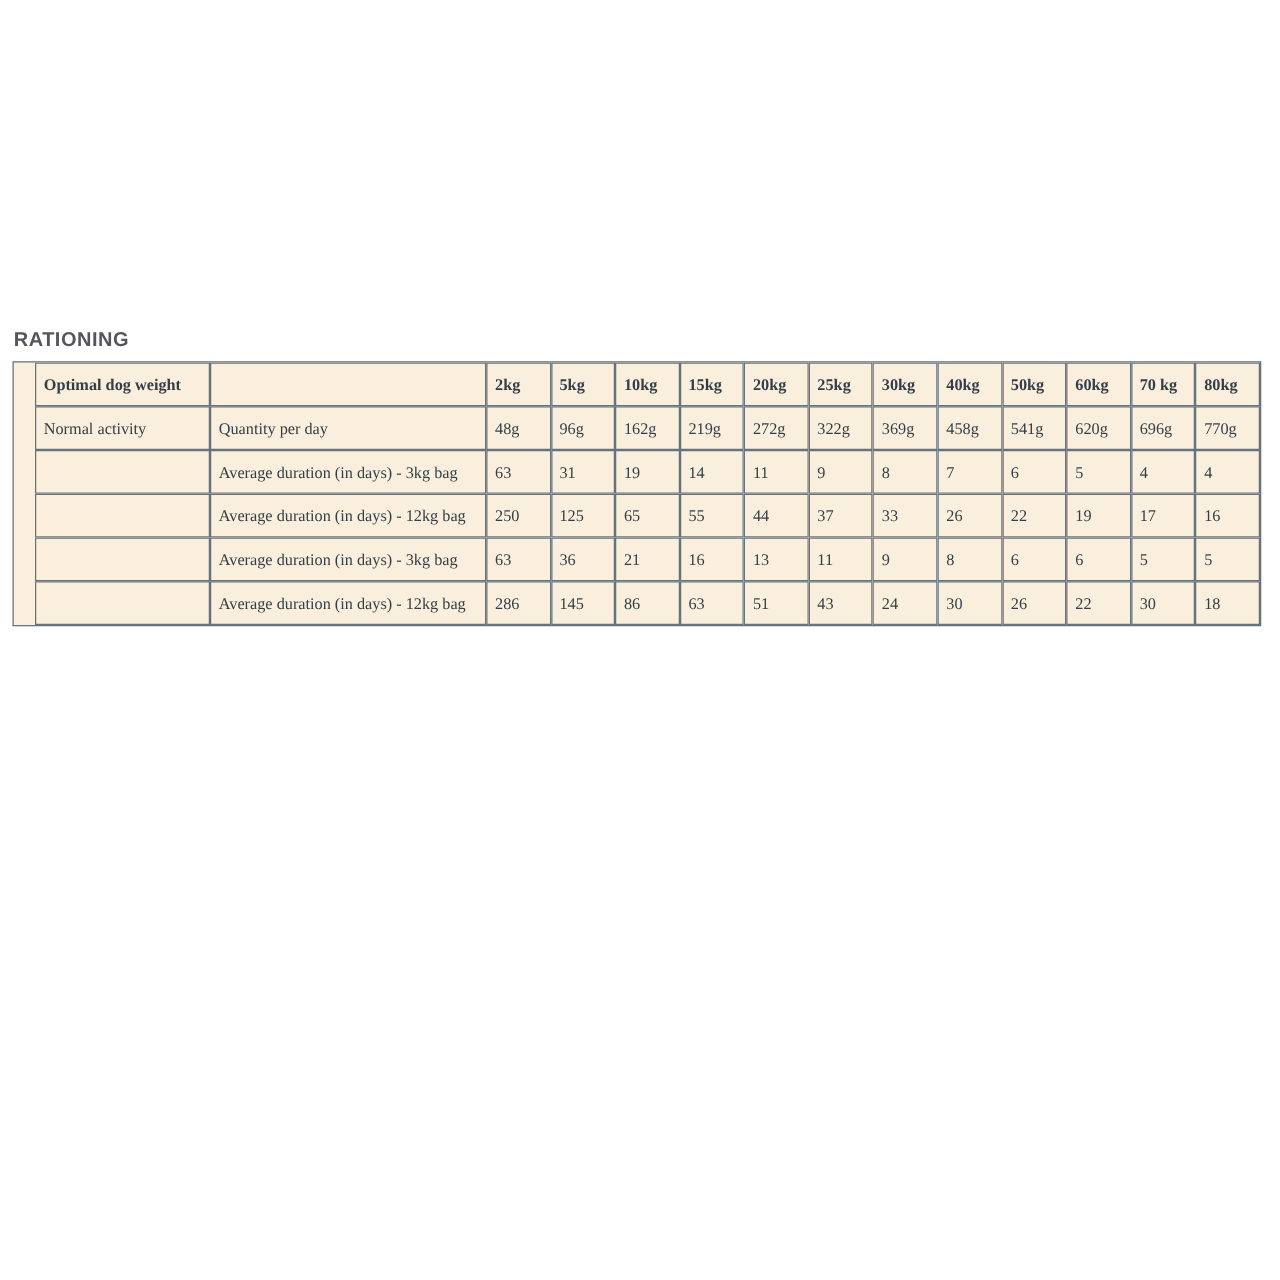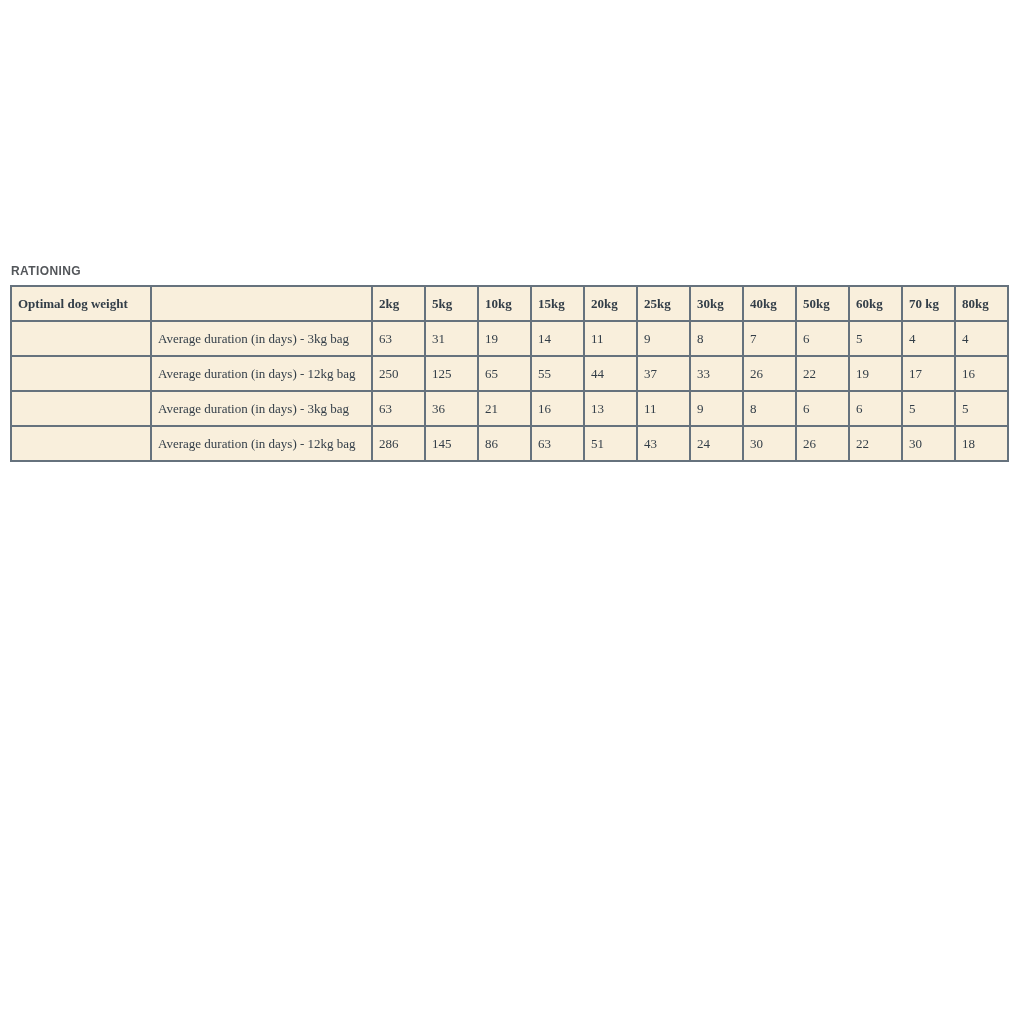--- a/index.html
+++ b/index.html
@@ -26,35 +26,36 @@
   }
   .rationing-block {
     position: absolute;
     left: 10px;
     top: 264px;
     width: 999px;
   }
   .heading {
     font-family: "Liberation Sans", sans-serif;
     font-weight: bold;
-    font-size: 12px;
+    font-size: 16px;
     letter-spacing: 0.4px;
     color: var(--heading-text);
     margin: 0 0 7px 1px;
   }
   table.rationing-table {
     table-layout: fixed;
     width: 999px;
     border-collapse: separate;
     border-spacing: 0;
     border: 1px solid var(--border);
     background: var(--cell-bg);
     font-family: "Liberation Serif", serif;
     font-size: 13px;
     color: var(--text);
+    padding-left: 17px;
   }
   .col-activity { width: 140px; }
   .col-metric   { width: 221px; }
   table.rationing-table th,
   table.rationing-table td {
     border: 1px solid var(--border);
     background: var(--cell-bg);
     text-align: left;
     vertical-align: middle;
     white-space: nowrap;
@@ -102,20 +103,36 @@
             <th>25kg</th>
             <th>30kg</th>
             <th>40kg</th>
             <th>50kg</th>
             <th>60kg</th>
             <th>70 kg</th>
             <th>80kg</th>
           </tr>
       </thead>
       <tbody>
+          <tr>
+            <td>Normal activity</td>
+            <td>Quantity per day</td>
+            <td>48g</td>
+            <td>96g</td>
+            <td>162g</td>
+            <td>219g</td>
+            <td>272g</td>
+            <td>322g</td>
+            <td>369g</td>
+            <td>458g</td>
+            <td>541g</td>
+            <td>620g</td>
+            <td>696g</td>
+            <td>770g</td>
+          </tr>
           <tr>
             <td></td>
             <td>Average duration (in days) - 3kg bag</td>
             <td>63</td>
             <td>31</td>
             <td>19</td>
             <td>14</td>
             <td>11</td>
             <td>9</td>
             <td>8</td>

